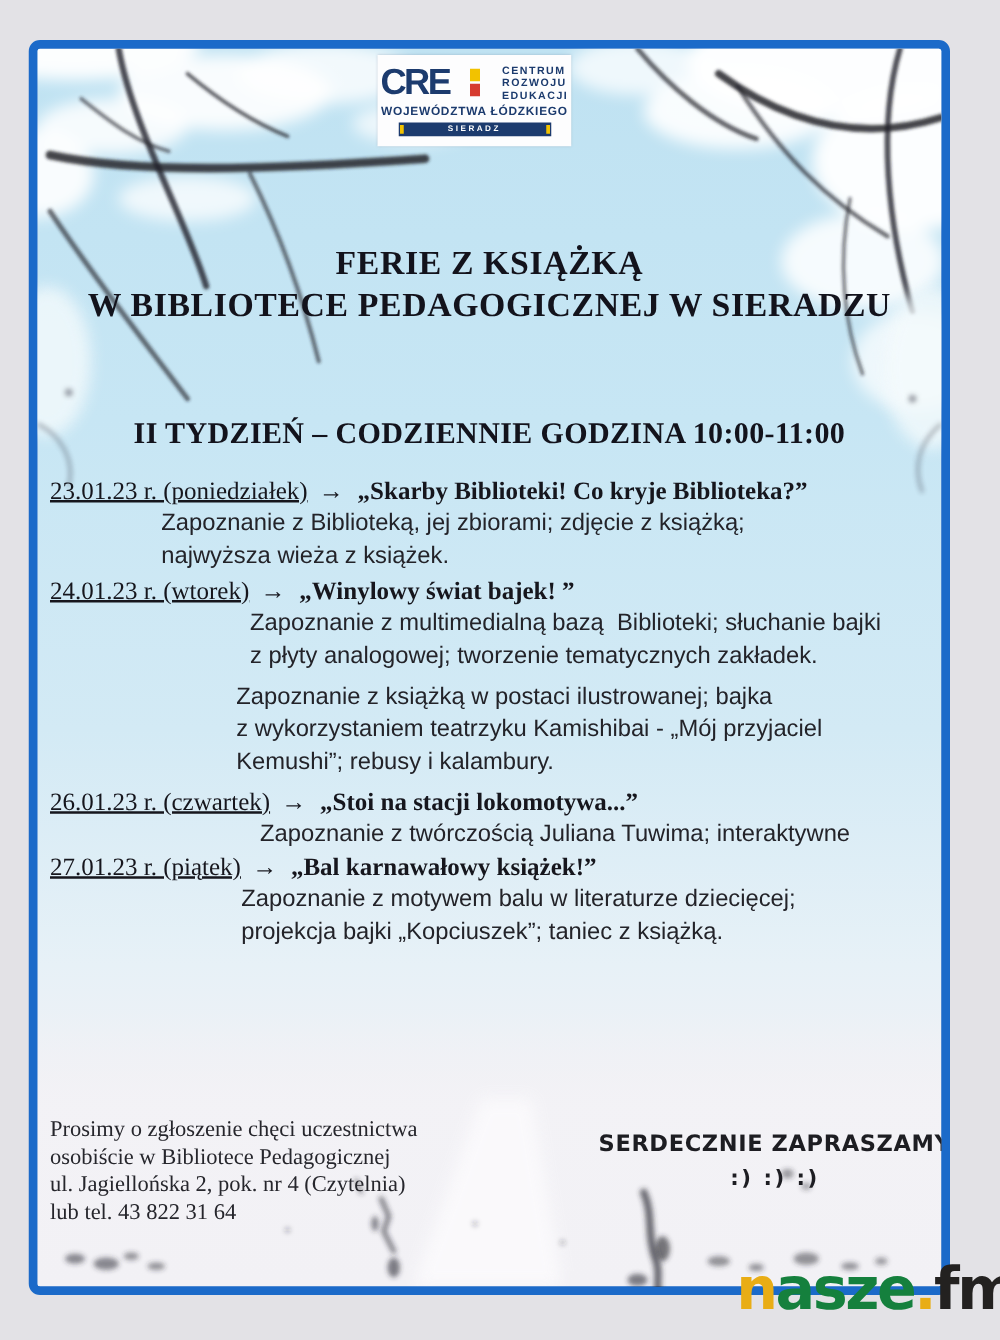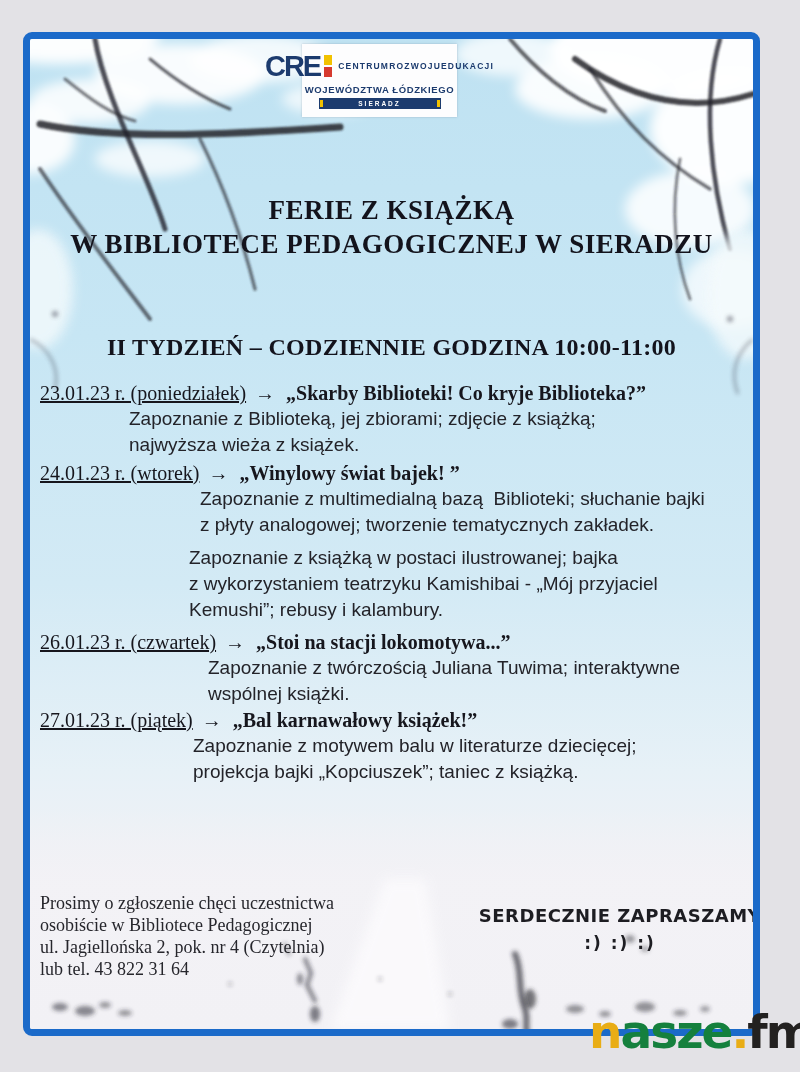--- a/index.html
+++ b/index.html
@@ -14,27 +14,27 @@
   }
   .bg-art{position:absolute;left:0;top:0;width:723px;height:990px;}
 
   
   .logo-box{
     position:absolute;left:272px;top:5px;width:155px;height:73px;
     background:#fdfdfe;box-shadow:0 0 2px rgba(120,140,160,.5);
     font-family:"Liberation Sans",sans-serif;color:#1c3b6e;
     display:flex;flex-direction:column;align-items:center;padding-top:6px;box-sizing:border-box;
   }
-  .logo-top{display:flex;align-items:center;gap:4px;height:32px;}
+  .logo-top{display:flex;align-items:center;gap:16px;height:32px;}
   .cre{font-size:29px;font-weight:bold;letter-spacing:-2px;line-height:28px;}
   .cre-bars{display:inline-flex;flex-direction:column;gap:2px;margin-right:2px;}
   .cre-bars i{display:block;width:8px;height:10px;}
   .bar-y{background:#f2c200;}
   .bar-r{background:#d63a2f;}
-  .cre-lines{display:flex;flex-direction:row;justify-content:center;}
+  .cre-lines{display:flex;flex-direction:column;justify-content:center;}
   .cre-lines span{font-size:8.5px;font-weight:bold;letter-spacing:1.2px;line-height:10px;}
   .logo-region{font-size:9.5px;font-weight:bold;letter-spacing:.6px;margin-top:2px;}
   .logo-city{
     margin-top:3px;width:122px;height:11px;background:#1c3b6e;
     display:flex;align-items:center;justify-content:center;position:relative;
   }
   .logo-city .city-label{color:#ffffff;font-size:6.5px;font-weight:bold;letter-spacing:2px;}
   .city-accent{position:absolute;top:2px;width:3px;height:7px;background:#f2c200;}
   .city-accent.left{left:1px;}
   .city-accent.right{right:1px;}
@@ -250,21 +250,20 @@
       </div>
 
       <div class="event">
         <div class="event-head">
           <span class="event-date">26.01.23 r. (czwartek)</span>
           <span class="event-arrow">→</span>
           <span class="event-title">„Stoi na stacji lokomotywa...”</span>
         </div>
         <div class="event-desc">
           <div>Zapoznanie z twórczością Juliana Tuwima; interaktywne</div>
-          <div>wspólnej książki.</div>
         </div>
       </div>
 
       <div class="event">
         <div class="event-head">
           <span class="event-date">27.01.23 r. (piątek)</span>
           <span class="event-arrow">→</span>
           <span class="event-title">„Bal karnawałowy książek!”</span>
         </div>
         <div class="event-desc">

